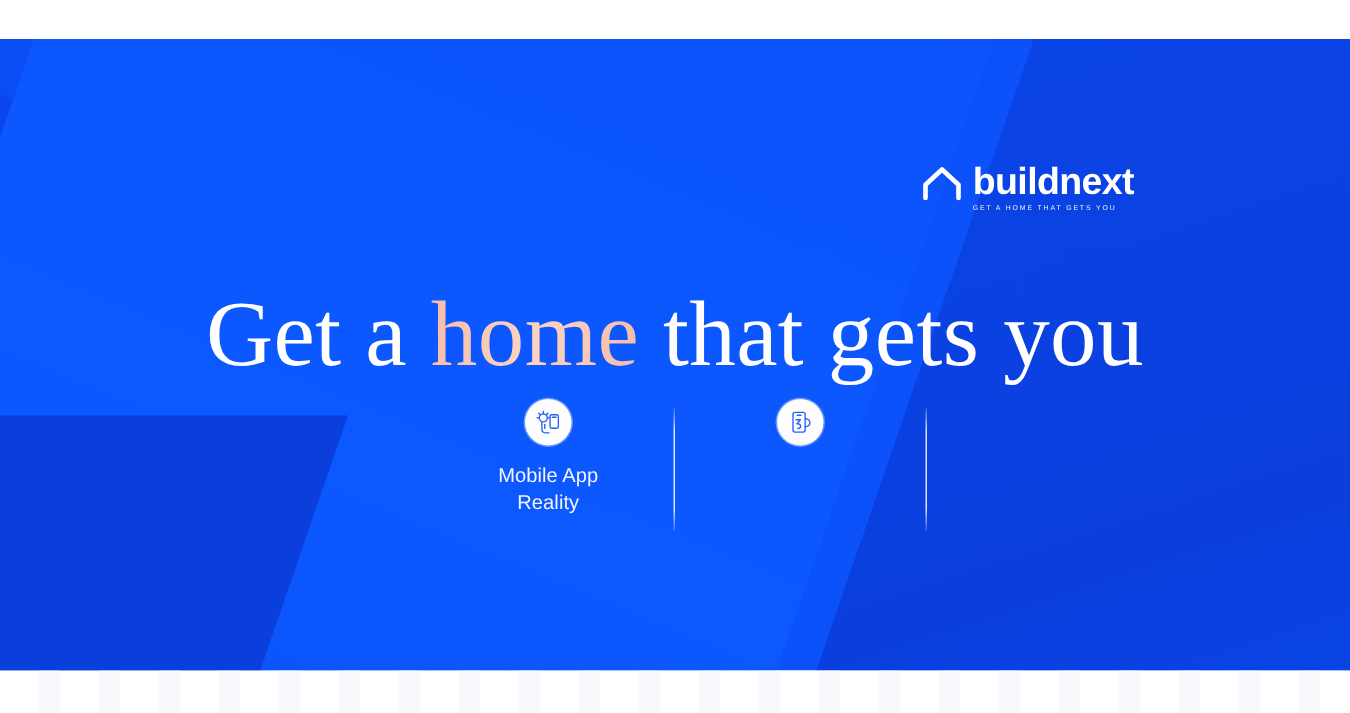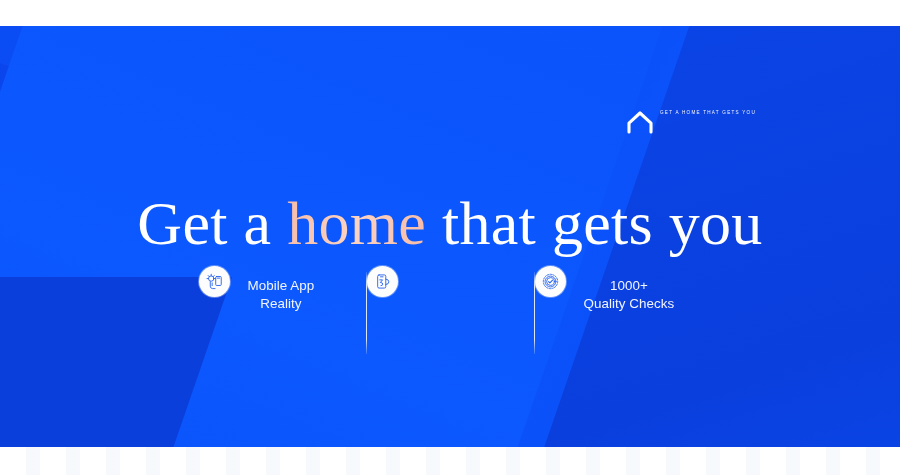--- a/index.html
+++ b/index.html
@@ -136,22 +136,22 @@
     left:0; top:240px;
     width:900px;
     z-index:12;
     display:flex;
     justify-content:center;
     align-items:flex-start;
   }
   .feature {
     width:167px;
     display:flex;
-    flex-direction:row;
-    gap:18px;
+    flex-direction:column;
+    align-items:center;
   }
   .feature-icon {
     width:31px; height:31px;
     border-radius:50%;
     background:#fdfdfd;
     display:flex;
     align-items:center;
     justify-content:center;
     box-shadow:0 0 0 1px rgba(255,255,255,.35);
   }
@@ -186,20 +186,21 @@
     <div class="diag" id="diag-right-dark"></div>
     <div class="diag" id="diag-bottom-left"></div>
 
     <div id="logo">
       <span id="logo-mark">
         <svg viewBox="0 0 26 24" width="26" height="24" aria-hidden="true">
           <path d="M2 22 L2 13.2 L13 3 L24 13.2 L24 22" fill="none" stroke="#ffffff" stroke-width="3.1" stroke-linecap="round" stroke-linejoin="round"></path>
         </svg>
       </span>
       <span id="logo-text-wrap">
+        <span id="logo-wordmark">buildnext</span>
         <span id="logo-tagline">GET A HOME THAT GETS YOU</span>
       </span>
     </div>
 
     <div id="headline"><span>Get a </span><span class="accent">home</span><span> that gets you</span></div>
 
     <div id="features">
 
       <div class="feature">
         <span class="feature-icon">
@@ -227,33 +228,20 @@
               <line x1="8.7" y1="5.6" x2="11.6" y2="5.6"></line>
               <path d="M14.8 8.2 Q18.4 8.6 18.4 11.4 Q18.4 14.2 14.8 14.6"></path>
               <path d="M7.8 9.1 L11.1 9.1 L8.5 12.2 Q11.3 12.1 11.3 14 Q11.3 15.8 9.2 15.8"></path>
             </g>
           </svg>
         </span>
       </div>
 
       <div class="divider"></div>
 
-      <div class="feature">
-        <span class="feature-icon">
-          <svg viewBox="0 0 22 22" width="19" height="19" aria-hidden="true">
-            <g fill="none" stroke="#2563f0" stroke-linecap="round" stroke-linejoin="round">
-              <circle cx="11" cy="11" r="8.3" stroke-width="1.05" stroke-dasharray="1.7 1.5"></circle>
-              <circle cx="11" cy="11" r="6.3" stroke-width="1.05"></circle>
-              <circle cx="11" cy="11" r="4.5" stroke-width="1.05"></circle>
-              <path d="M8.7 11.1 L10.3 12.7 L13.4 9.4" stroke-width="1.25"></path>
-            </g>
-          </svg>
-        </span>
-        <span class="feature-label"><span>1000+</span><br><span>Quality Checks</span></span>
-      </div>
 
     </div>
   </div>
 
   <div class="band" id="band-bottom"></div>
   <div id="band-bottom-pattern"></div>
 
 </div>
 
 </body></html>

